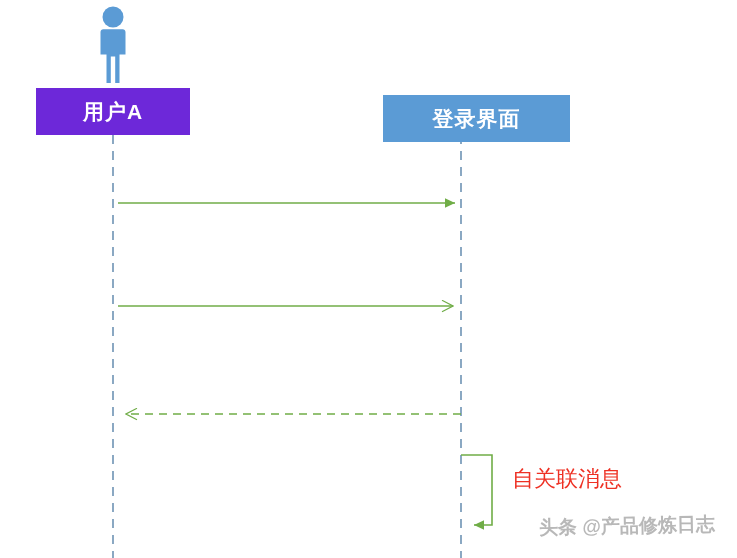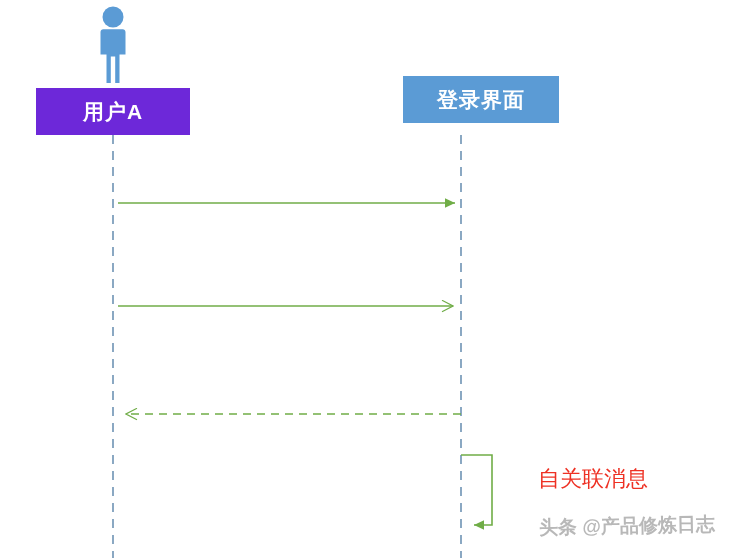--- a/index.html
+++ b/index.html
@@ -47,24 +47,23 @@
     white-space: nowrap;
   }
   .participant-box.p0 {
     left: 36px;
     top: 88px;
     width: 154px;
     height: 47px;
   }
   .participant-box.p1 {
     left: 383px;
-    top: 76px;
-    width: 156px;
+    top: 95px;
+    width: 187px;
     height: 47px;
-    margin-left: 20px;
   }
 
   
   .annotation-label {
     position: absolute;
     left: 512px;
     top: 468px;
     font-size: 22px;
     font-weight: 400;
     line-height: 1;
@@ -142,17 +141,17 @@
   </div>
 
   <div class="participant-box p0" style="background:#6d28d9;">
     <span>用户A</span>
   </div>
 
   <div class="participant-box p1" style="background:#5B9BD5;">
     <span>登录界面</span>
   </div>
 
-  <div class="annotation-label" style="color:#EE3124;margin-left:26px;">自关联消息</div>
+  <div class="annotation-label" style="color:#EE3124;">自关联消息</div>
 
   <div class="watermark">头条 @产品修炼日志</div>
 
 </div>
 
 </body></html>

